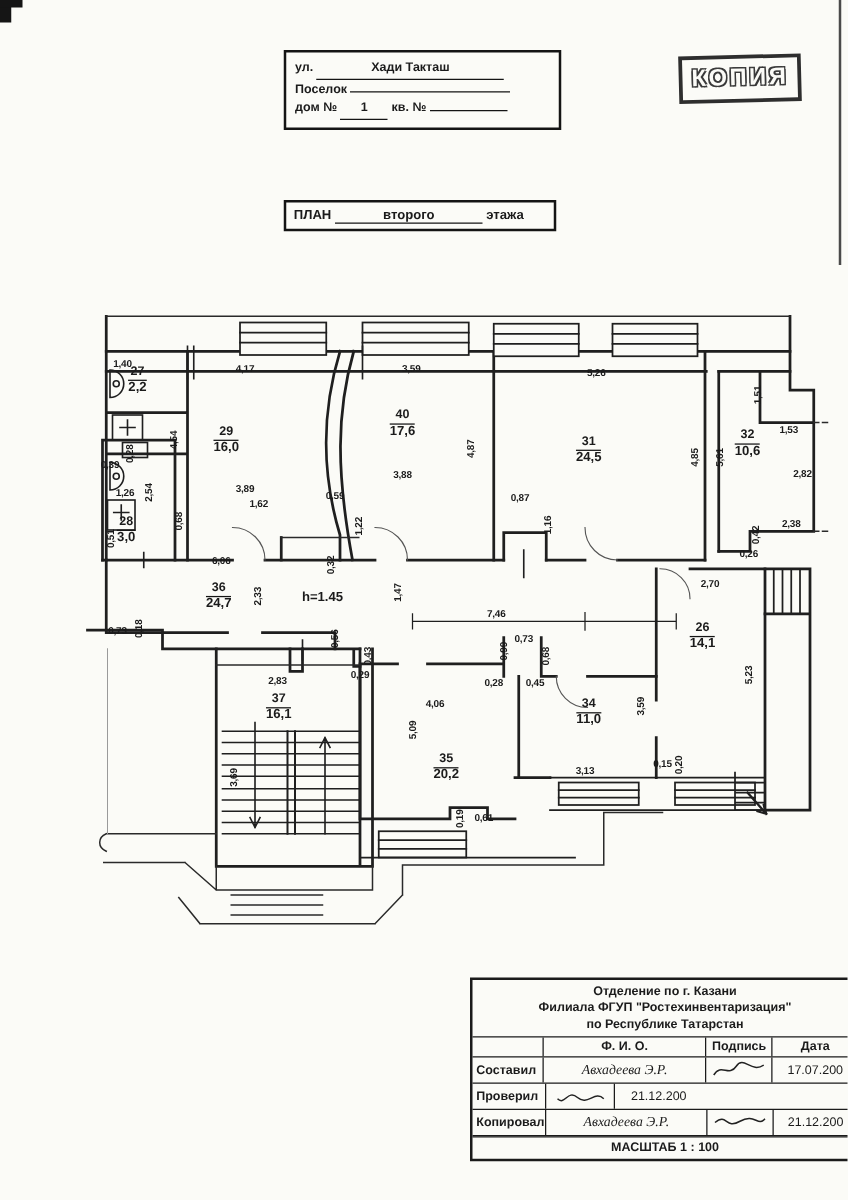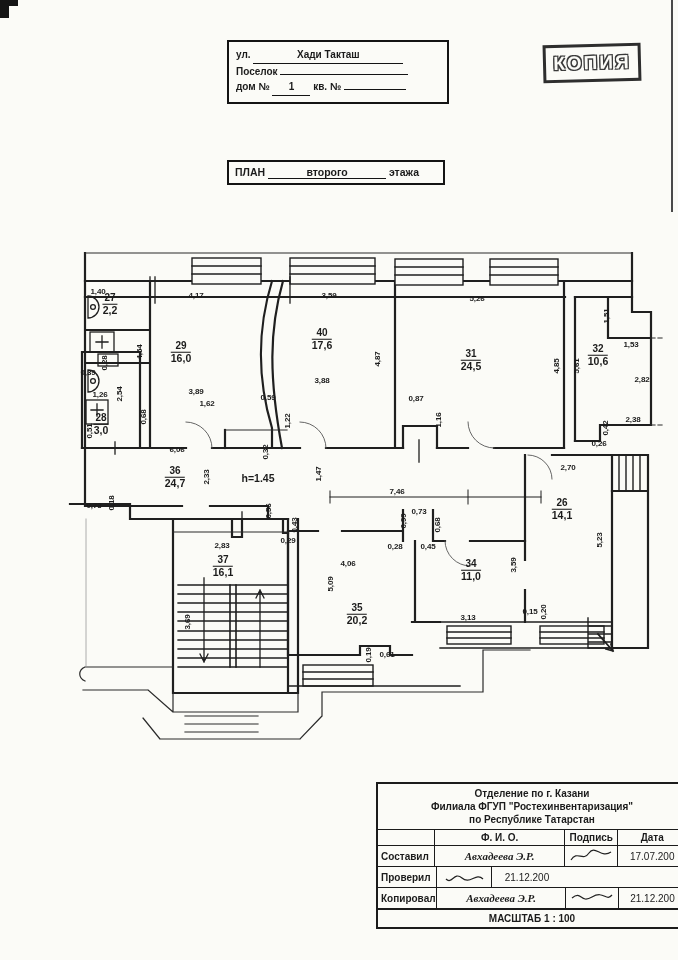--- a/index.html
+++ b/index.html
@@ -29,21 +29,21 @@
   .dim.rot{transform:translate(-50%,-50%) rotate(-90deg);}
   .hnote{font-size:10.5px;font-weight:bold;transform:translate(-50%,-50%);}
   
   .ftable{left:376px;top:782px;width:308px;border:2px solid #1b1b1b;background:#fbfbf7;font-size:10px;}
   .ftable .org{border-bottom:1.5px solid #1b1b1b;text-align:center;padding:3px 2px;line-height:1.3;font-weight:bold;}
   .frow{display:flex;border-bottom:1.2px solid #1b1b1b;align-items:stretch;}
   .frow:last-child{border-bottom:none;}
   .fc{padding:2px 3px;border-right:1.2px solid #1b1b1b;display:flex;align-items:center;justify-content:center;position:relative;}
   .fc:last-child{border-right:none;}
   .c-role{width:52px;justify-content:flex-start;font-weight:bold;}
-  .c-name{width:128px;font-family:"Liberation Serif",serif;font-style:italic;font-weight:bold;font-size:11px;}
+  .c-name{width:128px;font-family:"Liberation Serif",serif;font-style:italic;font-weight:normal;font-size:11px;}
   .c-sig{width:48px;}
   .c-date{width:64px;font-size:10px;}
   .fhead .fc{font-weight:bold;justify-content:center;font-family:"Liberation Sans",sans-serif;font-style:normal;font-size:10px;}
   .fscale{text-align:center;font-weight:bold;padding:3px 0;}
   
   .blob1{left:0;top:0;width:9px;height:18px;background:#151515;}
   .blob2{left:0;top:0;width:18px;height:6px;background:#151515;}
   .edge-line{left:671px;top:0;width:2px;height:212px;background:#4a4a4a;}
 </style>
 </head>

